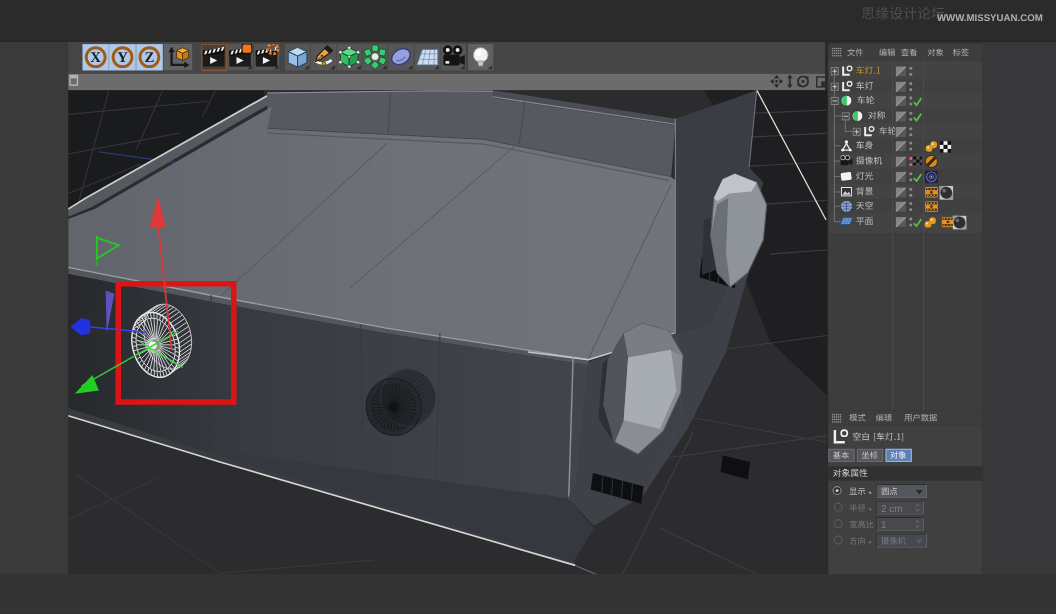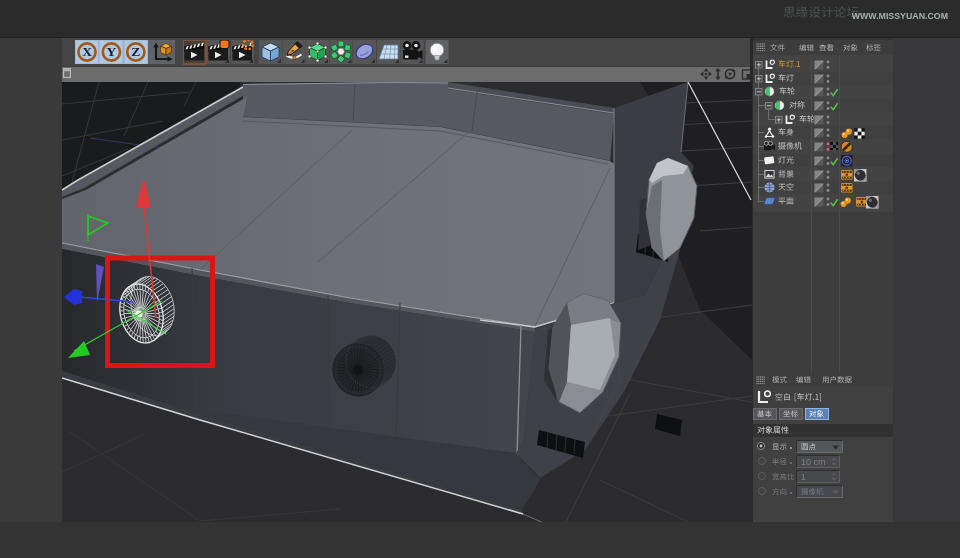--- a/index.html
+++ b/index.html
@@ -1074,21 +1074,21 @@
           </g>
         </g>
       </svg>
     </div>
     <div class="abs" style="left:790px;top:462px;width:2px;height:2px;background:#6a6a6a"></div>
     <div class="abs" style="left:796px;top:455px;width:44px;height:13px;background:#47494d;border-top:1px solid #2e2e2e;border-left:1px solid #2e2e2e;border-bottom:1px solid #606060;border-right:1px solid #606060;border-radius:2px"></div>
     <svg class="abs" style="left:831px;top:457px" width="7" height="10">
       <path d="M3,0.5 L5.5,3.2 L0.5,3.2 Z" fill="#5e5e66"></path>
       <path d="M3,8.5 L5.5,5.8 L0.5,5.8 Z" fill="#5e5e66"></path>
     </svg>
-    <div class="abs" style="left:801px;top:457px;font-size:9px;color:#808084">10 cm</div>
+    <div class="abs" style="left:801px;top:457px;font-size:9px;color:#808084">2 cm</div>
     <svg class="abs" style="left:757px;top:471px" width="11" height="11">
       <circle cx="5" cy="5" r="3.6" fill="none" stroke="#5c5c60" stroke-width="1"></circle>
     </svg>
     <div style="position:absolute;left:772px;top:472.5px;width:22px;height:10.5px">
       <svg width="22" height="9" style="position:absolute;overflow:visible">
         <g fill="#7a7a7e">
           <g transform="translate(0.00,6.45) scale(0.007500,-0.007500)">
             <path d="M523 190V29C523 -47 550 -68 652 -68C674 -68 814 -68 837 -68C929 -68 952 -32 961 120C941 125 910 136 893 149C888 17 881 -1 832 -1C800 -1 682 -1 658 -1C607 -1 598 3 598 30V190ZM441 316V237C441 156 413 45 42 -32C60 -48 83 -77 92 -95C477 -5 521 130 521 235V316ZM201 417V101H276V352H719V107H797V417ZM432 828C445 804 458 776 470 751H76V568H146V686H853V568H926V751H561C549 781 528 821 510 850ZM597 650V585H404V651H327V585H174V524H327V452H404V524H597V451H672V524H828V585H672V650Z"></path>
           </g>
           <g transform="translate(7.50,6.45) scale(0.007500,-0.007500)">

